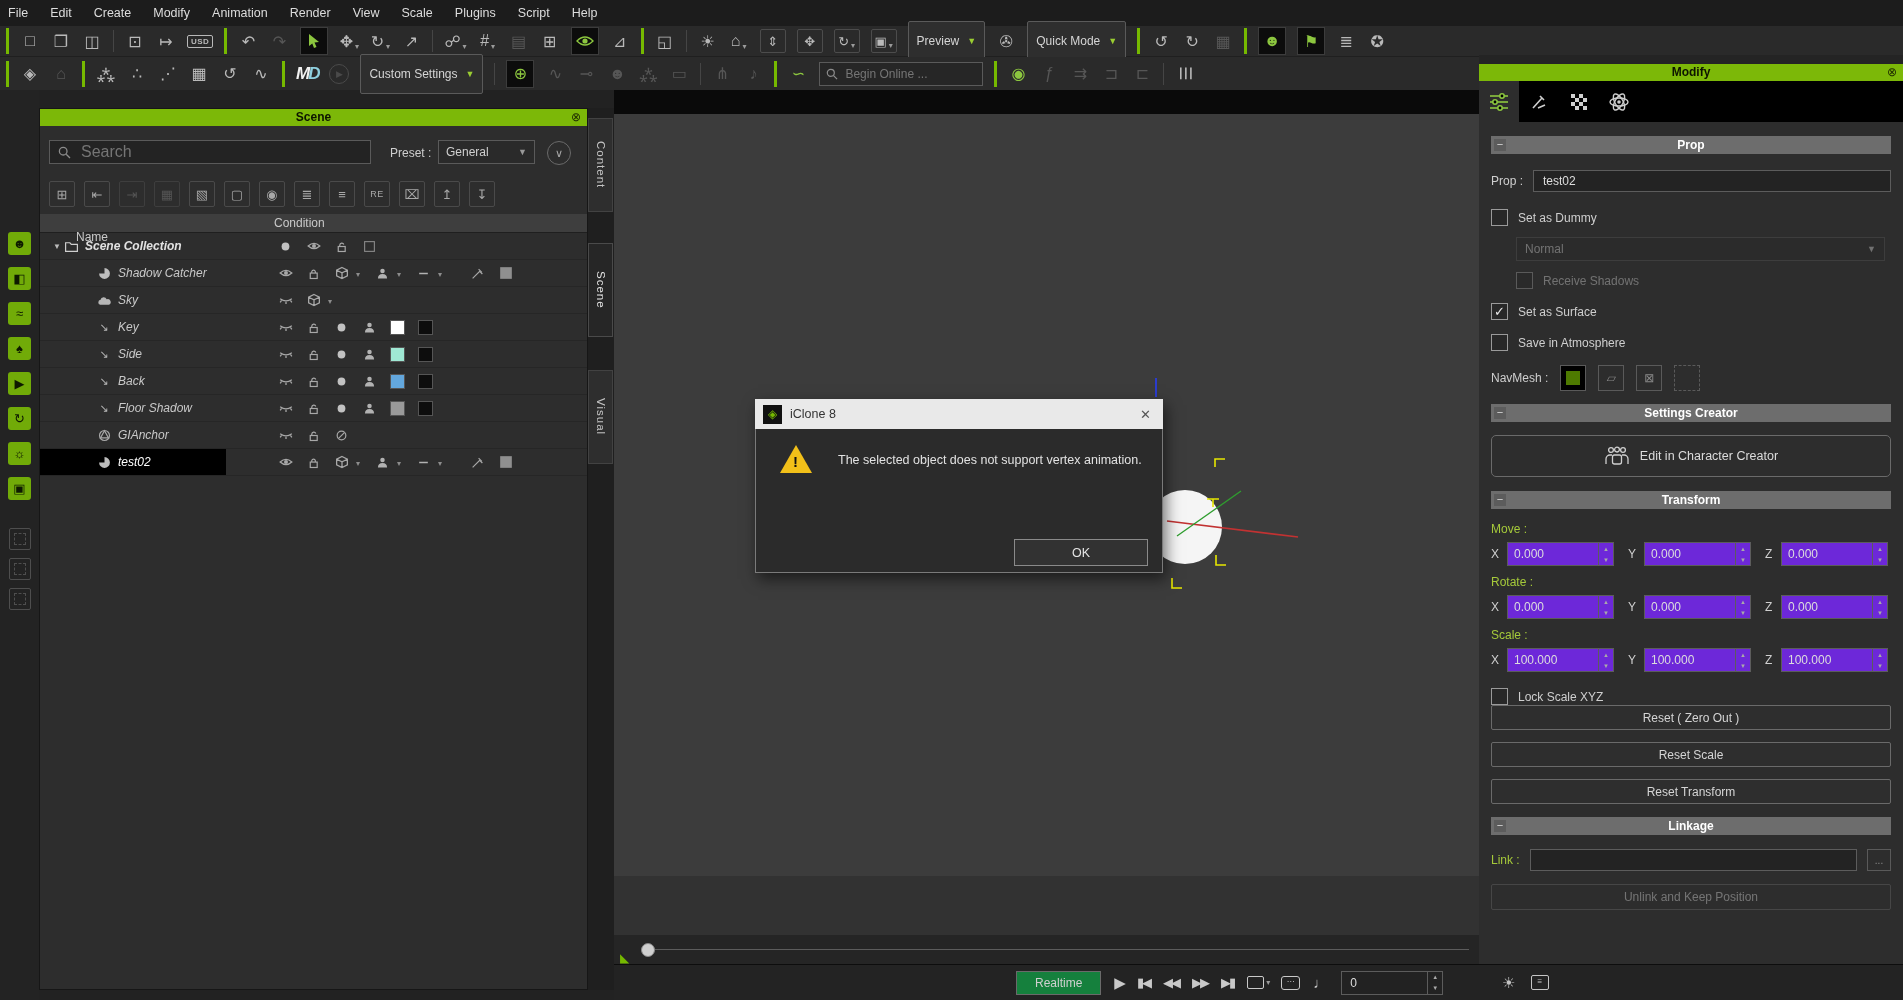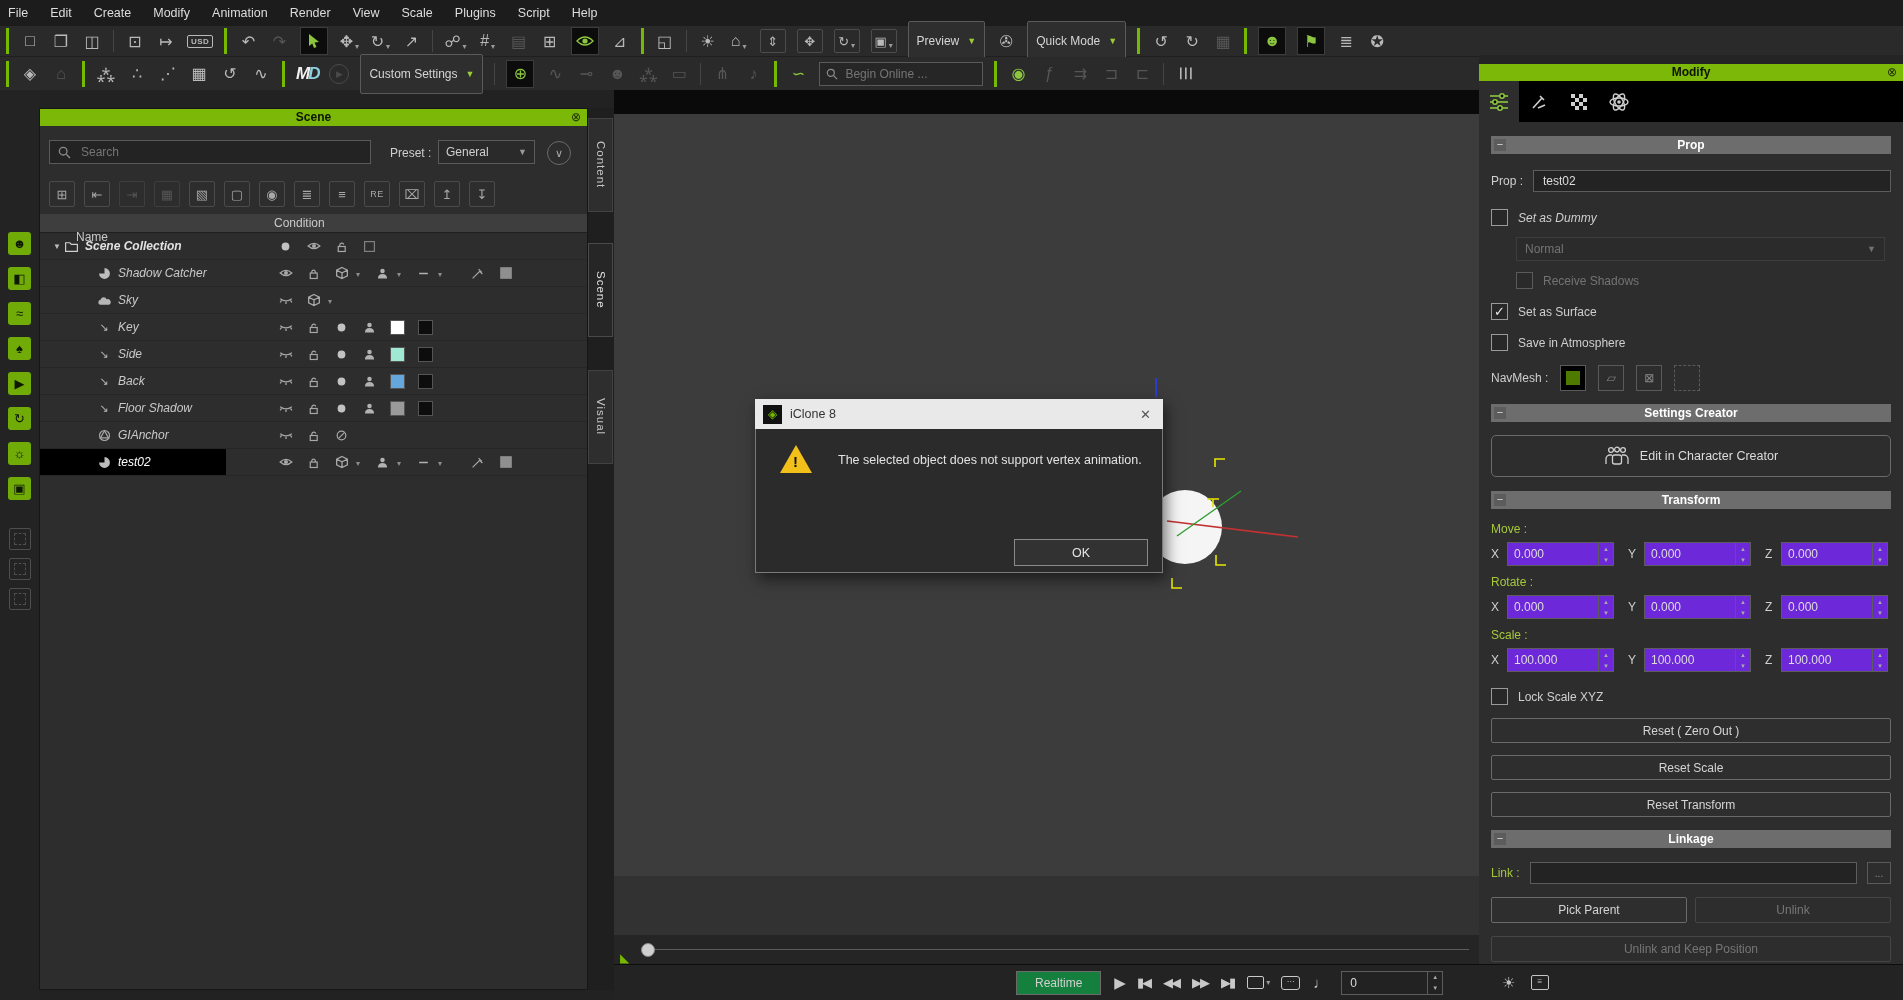--- a/index.html
+++ b/index.html
@@ -74,21 +74,21 @@
     font-size:8px;line-height:12px;text-align:center;letter-spacing:1px;}
   
   .scenepanel{position:absolute;left:39px;top:108px;width:549px;height:882px;background:#2d2d2d;
     border:1px solid #161616;box-sizing:border-box;}
   .greenhdr{height:17px;background:#7cb808;color:#0d1400;font-weight:bold;font-size:12px;
     text-align:center;line-height:17px;position:relative;}
   .greenhdr .closex{position:absolute;right:6px;top:0;font-weight:normal;color:#1d2a00;font-size:12px;}
   .searchrow{position:relative;height:48px;}
   .searchbox{position:absolute;left:9px;top:14px;width:322px;height:24px;border:1px solid #5a5a5a;
     background:#232323;display:flex;align-items:center;gap:8px;padding:0 8px;box-sizing:border-box;}
-  .searchbox input{flex:1;background:transparent;border:none;outline:none;color:#bbb;font-size:12px;
+  .searchbox input{flex:1;background:transparent;border:none;outline:none;color:#bbb;font-size:16px;
     font-family:"Liberation Sans",sans-serif;min-width:0;}
   .presetlbl{position:absolute;left:350px;top:20px;color:#cfcfcf;}
   .presetdd{position:absolute;left:398px;top:14px;width:97px;height:24px;border:1px solid #5a5a5a;
     background:#2a2a2a;display:flex;align-items:center;justify-content:space-between;
     padding:0 7px;box-sizing:border-box;color:#d0d0d0;}
   .presetdd .dda{font-size:9px;color:#999;}
   .circbtn{position:absolute;left:507px;top:15px;width:22px;height:22px;border:1px solid #6a6a6a;
     border-radius:50%;color:#aaa;font-size:11px;display:flex;align-items:center;justify-content:center;}
   .stoolrow{position:relative;height:40px;display:flex;align-items:center;gap:9px;padding-left:9px;}
   .stbtn{width:26px;height:26px;border:1px solid #4a4a4a;border-radius:2px;display:flex;
@@ -904,21 +904,21 @@
       <span>Prop</span>
     </div>
 
     <div class="rrow" style="margin-top:16px;">
       <span>Prop :</span>
       <div class="rinput" style="flex:1;margin-left:10px;">
         <input value="test02" style="">
       </div>
     </div>
 
-    <div class="rrow" style="margin-top:17px;font-style:italic;">
+    <div class="rrow" style="margin-top:17px;">
       <span class="cb"></span>
       <span class="cblabel">Set as Dummy</span>
     </div>
     <div class="dropdown dis" style="margin:11px 18px 0 37px;">
       <span>Normal</span>
       <span style="font-size:9px;">▼</span>
     </div>
     <div class="rrow dis" style="margin-top:11px;margin-left:37px;">
       <span class="cb"></span>
       <span class="cblabel">Receive Shadows</span>
@@ -1046,49 +1046,41 @@
             <span>▼</span>
           </div>
         </div>
       </div>
 
     <div class="rrow" style="margin-top:16px;">
       <span class="cb"></span>
       <span class="cblabel">Lock Scale XYZ</span>
     </div>
 
-    <div class="flatbtn" style="margin-top:13px;">
+    <div class="flatbtn" style="">
       <span>Reset ( Zero Out )</span>
       </div>
     <div class="flatbtn" style="margin-top:12px;">
       <span>Reset Scale</span>
       </div>
     <div class="flatbtn" style="margin-top:12px;">
       <span>Reset Transform</span>
       </div>
 
     <div class="sec" style="margin-top:13px;">
       <span class="minus">−</span>
       <span>Linkage</span>
     </div>
     <div class="rrow" style="margin-top:14px;gap:10px;">
       <span class="glabel" style="margin:0;">Link :</span>
       <div class="rinput" style="flex:1;">
         <input value="" style="">
       </div>
       <div class="nmbtn dim" style="width:24px;height:22px;font-size:10px;">
           <span>...</span>
-        </div>
-    </div>
-    <div style="display:flex;gap:8px;margin:13px 12px 0 12px;">
-      <div class="flatbtn" style="flex:1;margin:0;height:24px;">
-        <span>Pick Parent</span>
-        </div>
-      <div class="flatbtn dis" style="flex:1;margin:0;height:24px;">
-        <span>Unlink</span>
         </div>
     </div>
     <div class="flatbtn dis" style="margin-top:13px;height:24px;">
       <span>Unlink and Keep Position</span>
       </div>
   </div>
 
   <div class="scrubber">
     <span class="scrubtri">◣</span>
     <div class="scrubline"></div>

